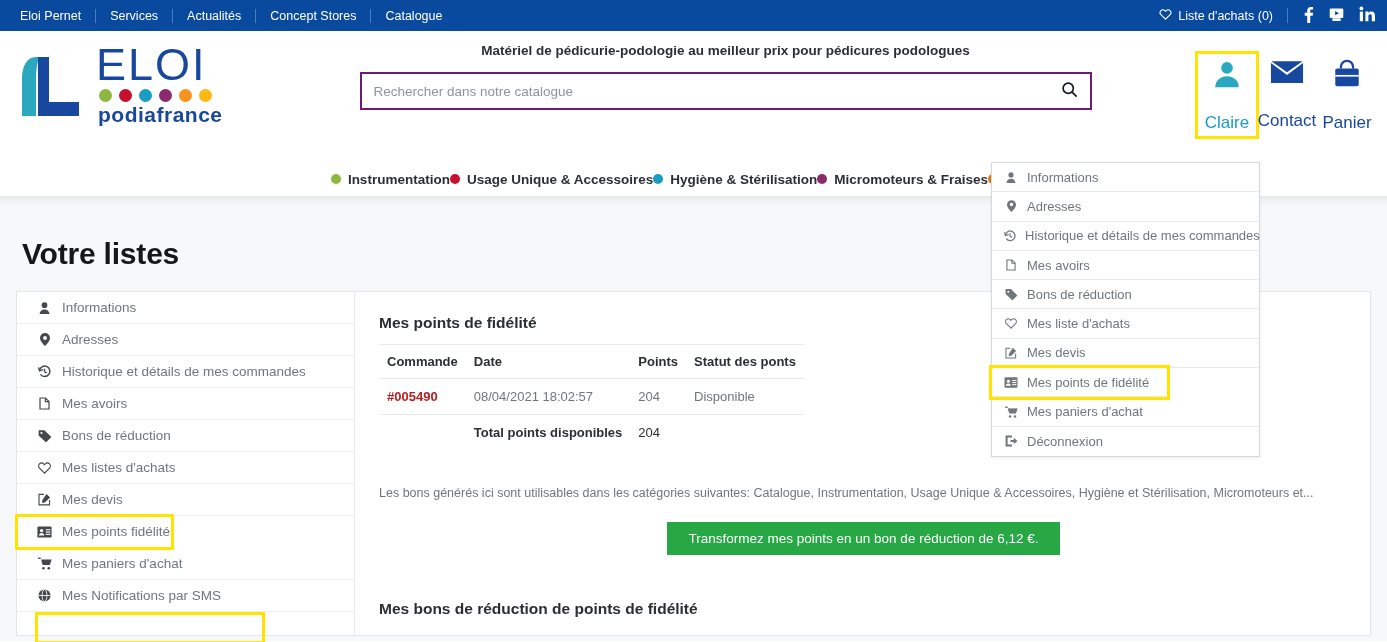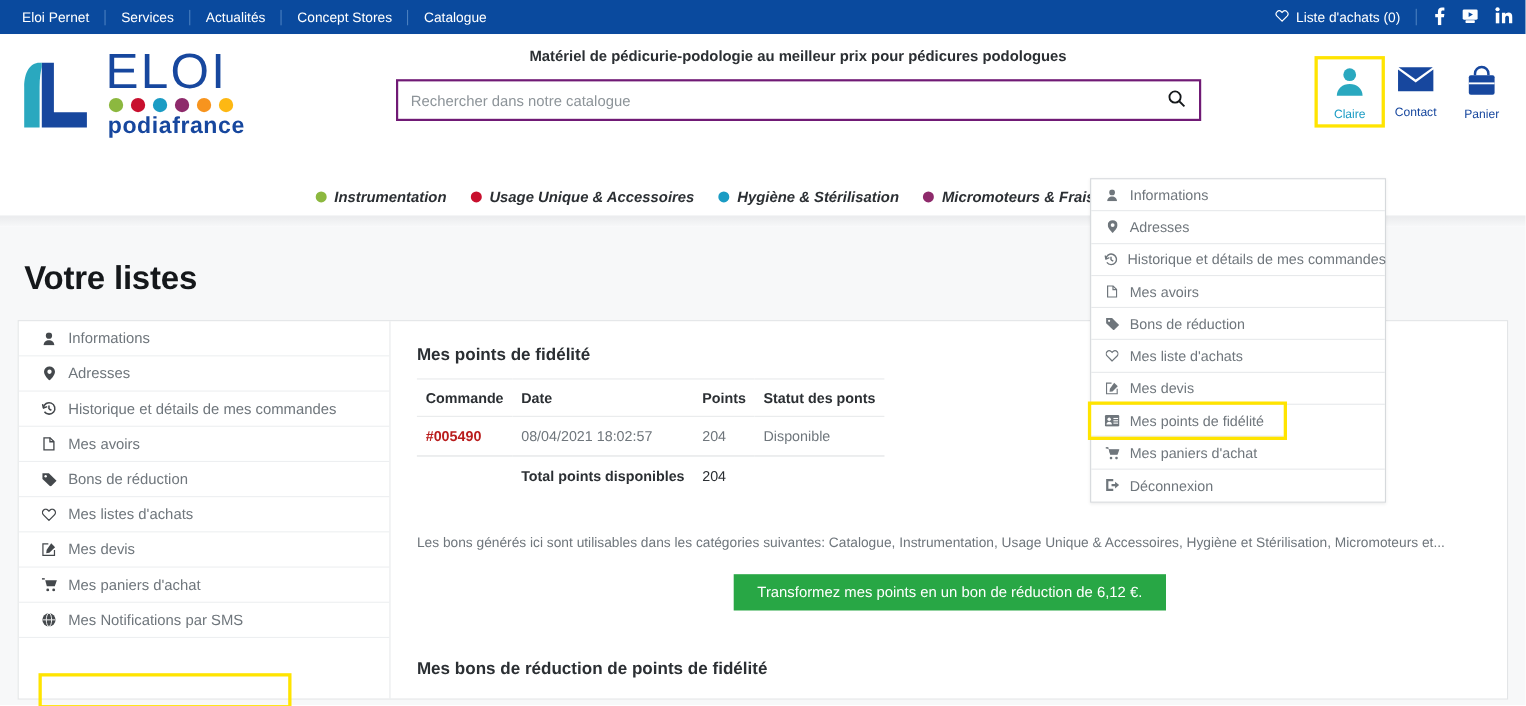--- a/index.html
+++ b/index.html
@@ -96,33 +96,31 @@
   .header-icons {
     width: 196px;
     padding: 22px 10px 0 0;
     display: flex; justify-content: flex-end; gap: 0;
   }
   .hicon {
     width: 60px; text-decoration: none;
     display: flex; flex-direction: column; align-items: center;
     padding: 6px 2px 4px;
   }
-  .hicon .lbl { font-size: 11px; color: #17479e; margin-top: 4px; }
+  .hicon .lbl { font-size: 17px; color: #17479e; margin-top: 20px; }
   .hicon.user { outline: 3px solid #ffe400; outline-offset: -1px; }
   .hicon.user .lbl { color: #1b9cc4; }
 
   
   .catnav {
     height: 35px;
     background: #ffffff;
     display: flex; align-items: center; justify-content: center;
-    gap: 22px;
     position: relative;
     border-bottom: 1px solid #e4e6e8;
-    font-style: italic;
   }
   .catitem {
     display: flex; align-items: center; gap: 7px;
     font-size: 13.5px; font-weight: 700; color: #2b2f33;
     text-decoration: none; white-space: nowrap;
   }
   .catitem i { width: 10px; height: 10px; border-radius: 50%; display: block; }
 
   .hdr-shadow {
     height: 9px;
@@ -532,20 +530,33 @@
         <span>Mes listes d'achats</span>
       </a>
       <a href="#" class="side-item">
         <span class="si">
           <svg width="13" height="13" viewBox="0 0 14 14" fill="none" stroke="#44484c" stroke-width="1.2">
               <path d="M12.4 7.6V12.8H1.1V1.5h5.3"></path>
               <path d="M9.2 1 13 4.8 7.4 10.3 4.3 10.7 4.7 7.6z" fill="#44484c" stroke="none"></path>
             </svg>
         </span>
         <span>Mes devis</span>
+      </a>
+      <a href="#" class="side-item hl">
+        <span class="si">
+          <svg width="15" height="12" viewBox="0 0 15 12" fill="#44484c">
+              <rect x="0.4" y="0.4" width="14.2" height="11.2" rx="1.2"></rect>
+              <circle cx="4.6" cy="4.6" r="1.7" fill="#fff"></circle>
+              <path d="M1.9 9.6c0-1.6 1.2-2.5 2.7-2.5s2.7 0.9 2.7 2.5z" fill="#fff"></path>
+              <rect x="8.8" y="3.2" width="4.6" height="1.1" fill="#fff"></rect>
+              <rect x="8.8" y="5.5" width="4.6" height="1.1" fill="#fff"></rect>
+              <rect x="8.8" y="7.8" width="4.6" height="1.1" fill="#fff"></rect>
+            </svg>
+        </span>
+        <span>Mes points fidélité</span>
       </a>
       <a href="#" class="side-item">
         <span class="si">
           <svg width="14" height="13" viewBox="0 0 14 13" fill="#44484c">
               <rect x="0" y="0.6" width="2.7" height="1.3"></rect>
               <path d="M3.1 2.6h10.6l-1.9 5.4H4.6z"></path>
               <circle cx="5.4" cy="11.3" r="1.3"></circle>
               <circle cx="10.8" cy="11.3" r="1.3"></circle>
             </svg>
         </span>

